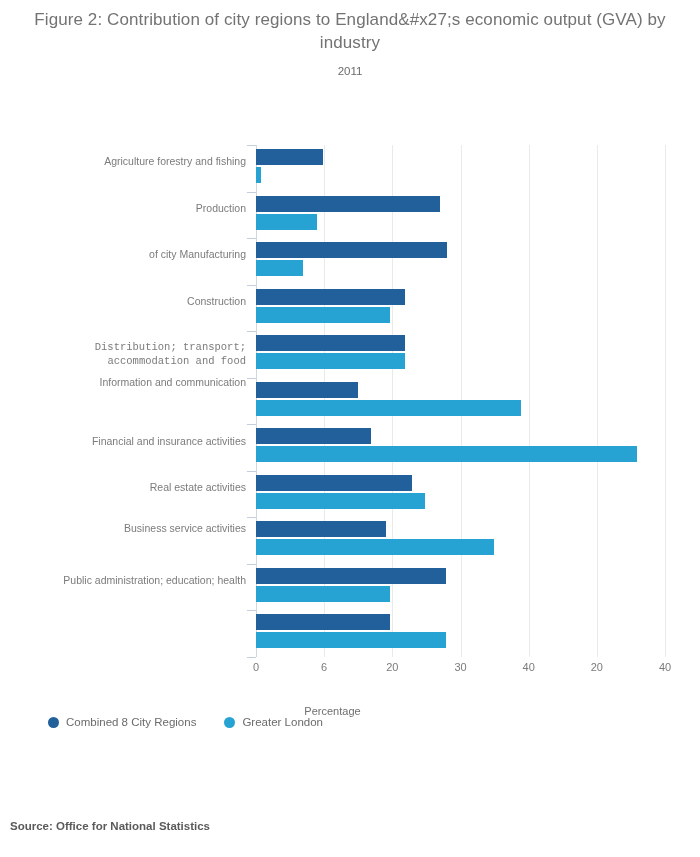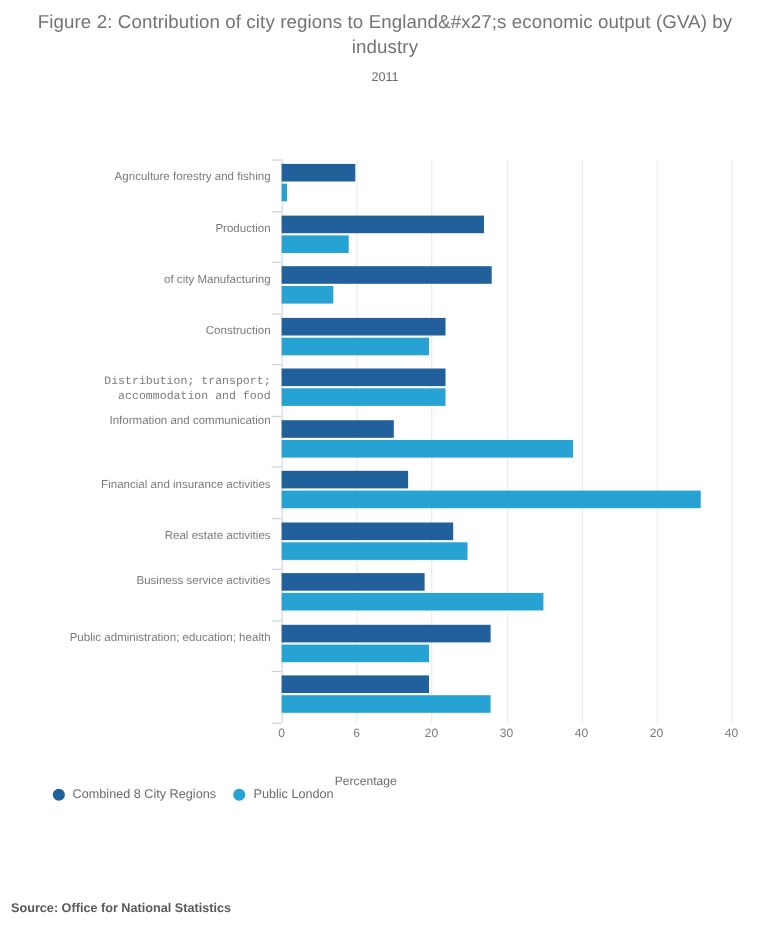--- a/index.html
+++ b/index.html
@@ -130,21 +130,21 @@
     margin-top: 20px;
   }
 
   
   .legend {
     position: absolute;
     left: 48px;
     top: 716px;
     display: flex;
     align-items: center;
-    gap: 16px;
+    gap: 28px;
   }
   .legend-item {
     display: flex;
     align-items: center;
     gap: 7px;
   }
   .legend-dot {
     width: 11px;
     height: 11px;
     border-radius: 50%;
@@ -274,17 +274,17 @@
   <div class="xaxis-title">Percentage</div>
 </div>
 
 <div class="legend" id="legend">
     <div class="legend-item">
       <span class="legend-dot" style="background: rgb(33, 96, 155);"></span>
       <span class="legend-label">Combined 8 City Regions</span>
     </div>
     <div class="legend-item">
       <span class="legend-dot" style="background: rgb(39, 163, 211);"></span>
-      <span class="legend-label">Public London</span>
+      <span class="legend-label">Greater London</span>
     </div>
   </div>
 
 <div class="source">Source: Office for National Statistics</div>
 
 </body></html>

